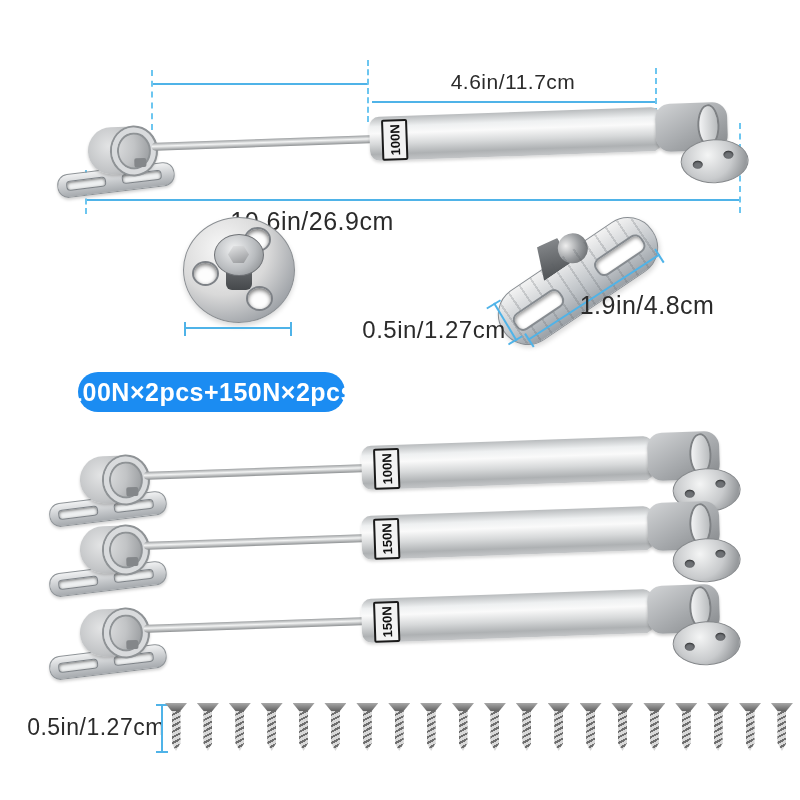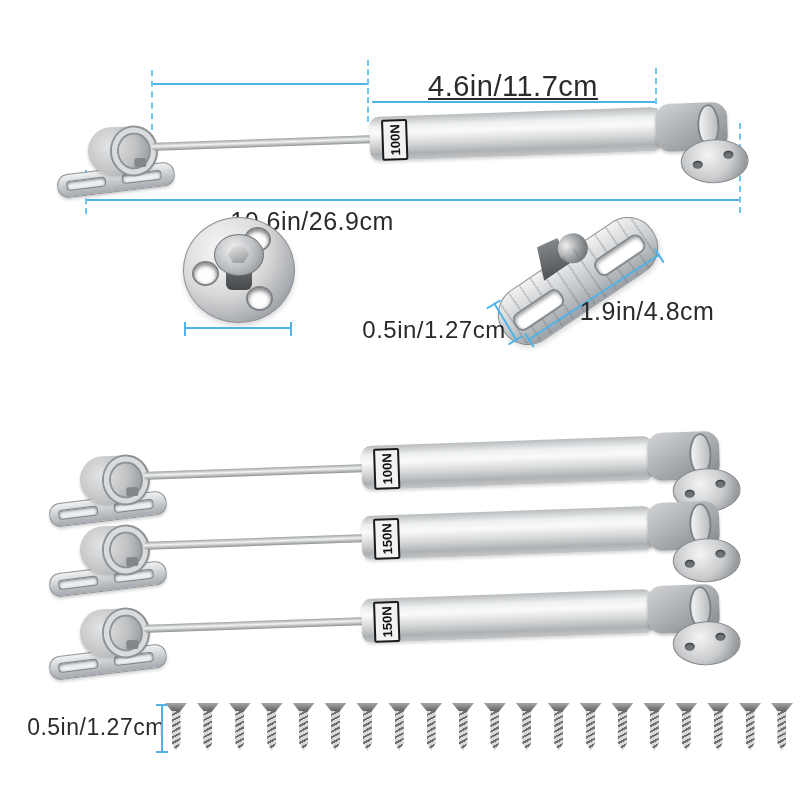--- a/index.html
+++ b/index.html
@@ -18,25 +18,25 @@
   .diag::before,.diag::after{content:"";position:absolute;top:-8px;width:2px;height:16px;
             background:var(--dim,#4fb3e8);}
   .diag::before{left:0}.diag::after{right:0}
   .vline{position:absolute;height:49px;width:0;border-left:2px solid var(--dim,#4fb3e8);}
   .vline::before,.vline::after{content:"";position:absolute;left:-7px;width:12px;height:2px;
             background:var(--dim,#4fb3e8);}
   .vline::before{top:0}.vline::after{bottom:0}
 
   
   .t1{left:252px;top:48px;font-size:25px;}
-  .t2{left:513px;top:70px;font-size:29px;text-decoration:underline;}
+  .t2{left:513px;top:70px;font-size:21px;}
   .t3{left:312px;top:207px;font-size:25px;}
   .t4{left:239px;top:336px;font-size:25px;}
   .t5{left:434px;top:316px;font-size:24px;}
-  .t6{left:647px;top:297px;font-size:25px;}
+  .t6{left:647px;top:291px;font-size:25px;}
   .t7{left:96px;top:714px;font-size:23px;}
 
   .l1{left:152px;top:83px;width:216px;}
   .l2{left:372px;top:101px;width:284px;}
   .l3{left:86px;top:199px;width:655px;}
   .l4{left:184px;top:327px;width:108px;}
   .d1a{left:151px;top:70px;height:60px;}
   .d1b{left:367px;top:60px;height:62px;}
   .d2b{left:655px;top:68px;height:66px;}
   .d3a{left:85px;top:170px;height:44px;}
@@ -182,20 +182,23 @@
     <div class="bd-ball"></div>
     <div class="hatch"></div>
     <i class="bd-slot bd-s1"></i>
     <i class="bd-slot bd-s2"></i>
   </div>
   <div class="diag g1"></div>
   <div class="diag g2"></div>
   <div class="dim-text t5">0.5in/1.27cm</div>
   <div class="dim-text t6">1.9in/4.8cm</div>
 
+  <div class="badge">
+    <span>100N×2pcs+150N×2pcs</span>
+  </div>
 
   <div class="strut strut-a">
     <div class="plate">
       <i class="slot s1"></i>
       <i class="slot s2"></i>
     </div>
     <div class="head"></div>
     <div class="rod"></div>
     <div class="body">
       <div class="force-label">

